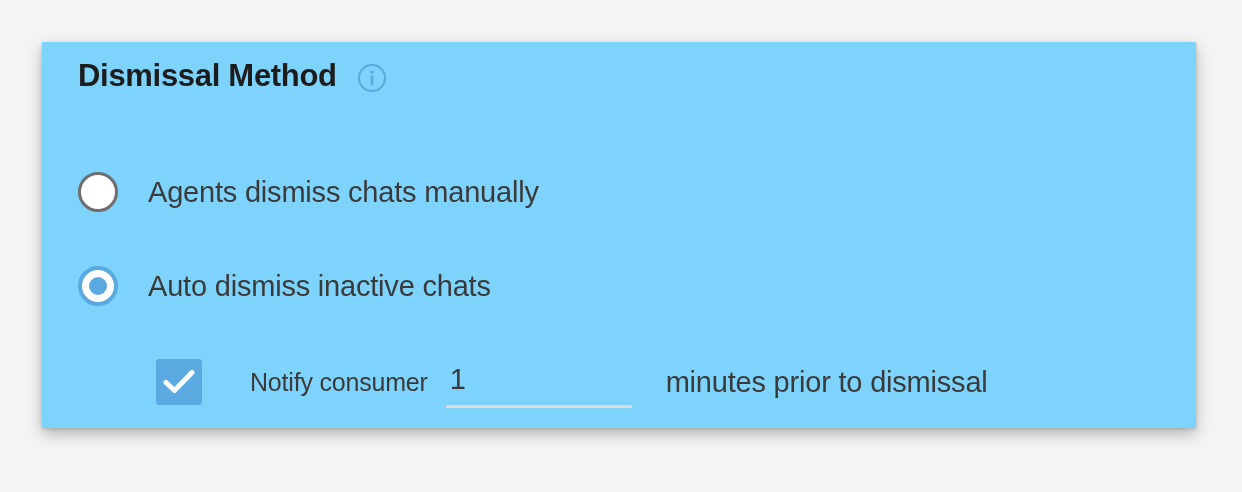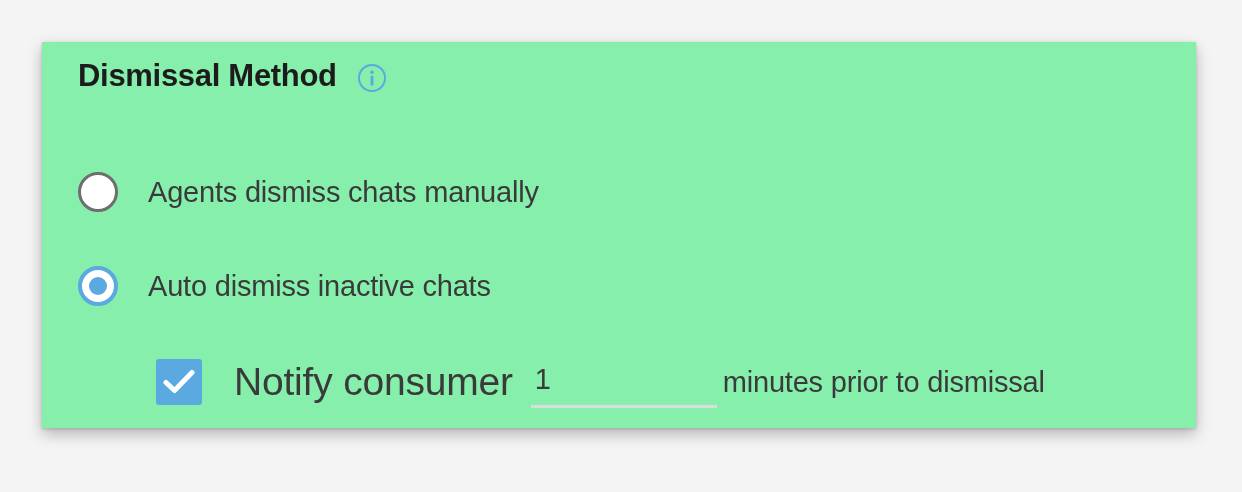--- a/index.html
+++ b/index.html
@@ -21,21 +21,21 @@
     background: #f4f4f4;
   }
 
   
   #settings-card {
     position: absolute;
     left: 42px;
     top: 42px;
     width: 1154px;
     height: 386px;
-    background: #86efac;
+    background: #7dd3fc;
     box-shadow: 0 6px 14px rgba(0,0,0,0.26), 0 1px 3px rgba(0,0,0,0.16);
     overflow: hidden;
     text-decoration: underline;
   }
 
   
   .card-header {
     position: absolute;
     left: 36px;
     top: 16px;
@@ -120,22 +120,22 @@
     flex: 0 0 auto;
   }
   .checkbox svg {
     position: absolute;
     left: 7px;
     top: 9px;
     width: 32px;
     height: 28px;
   }
   .sub-label {
-    margin-left: 32px;
-    font-size: 39px;
+    margin-left: 48px;
+    font-size: 25px;
     color: #3a3a3a;
     white-space: nowrap;
     letter-spacing: -0.2px;
   }
 
   
   .minutes-input {
     margin-left: 18px;
     width: 186px;
     height: 52px;
@@ -144,21 +144,21 @@
     background: transparent;
     font-family: "Liberation Sans", sans-serif;
     font-size: 29px;
     color: #3a3a3a;
     padding: 0 4px 2px 4px;
     box-sizing: border-box;
     outline: none;
   }
 
   .trailing-text {
-    margin-left: 6px;
+    margin-left: 34px;
     font-size: 29px;
     color: #3a3a3a;
     white-space: nowrap;
     letter-spacing: -0.2px;
     text-align: right;
   }
 </style>
 </head>
 <body>
 

